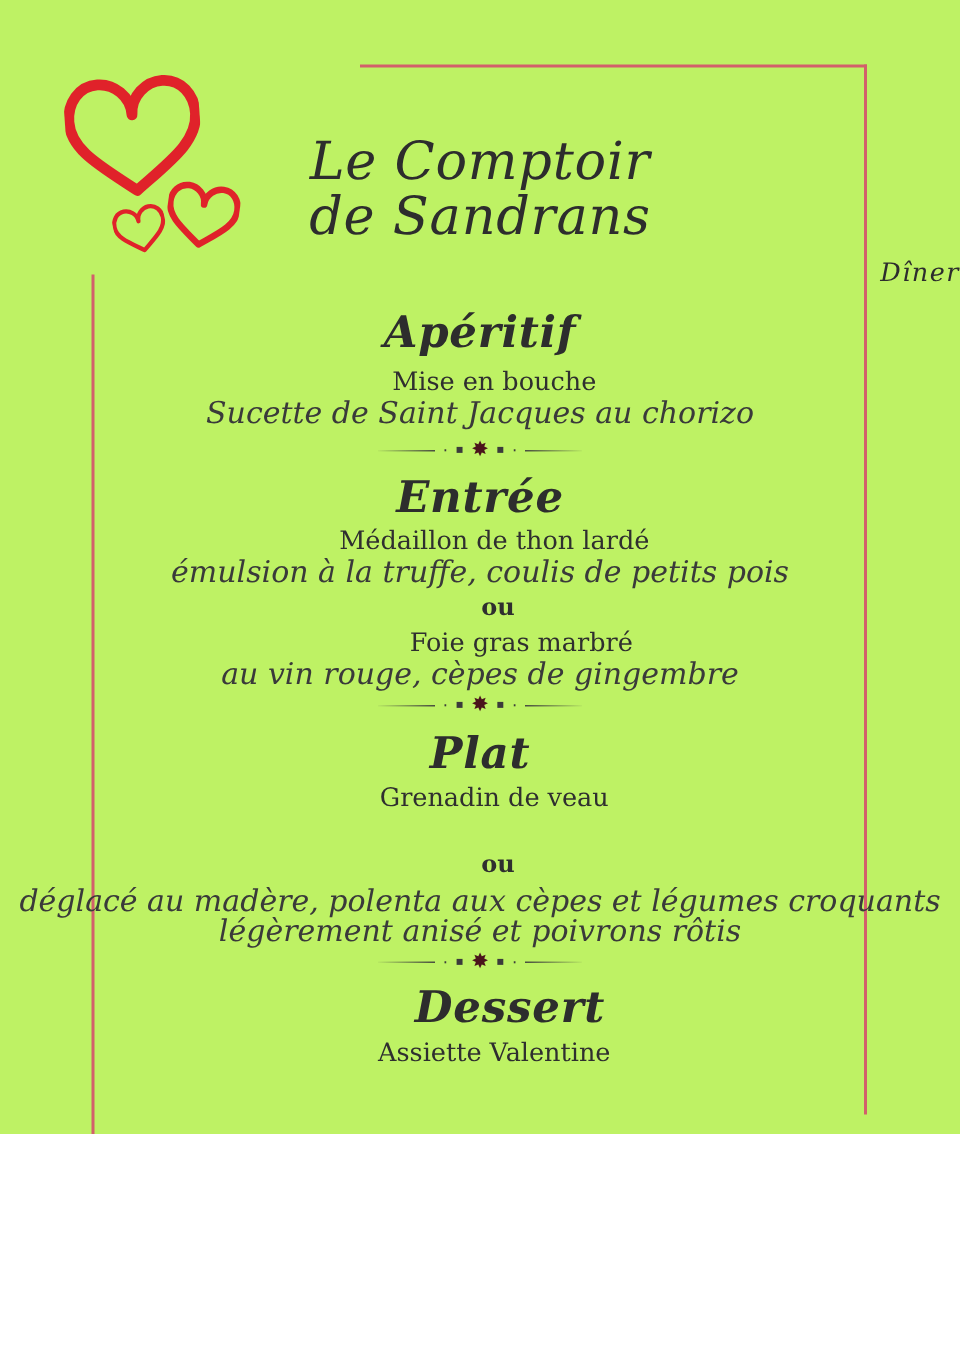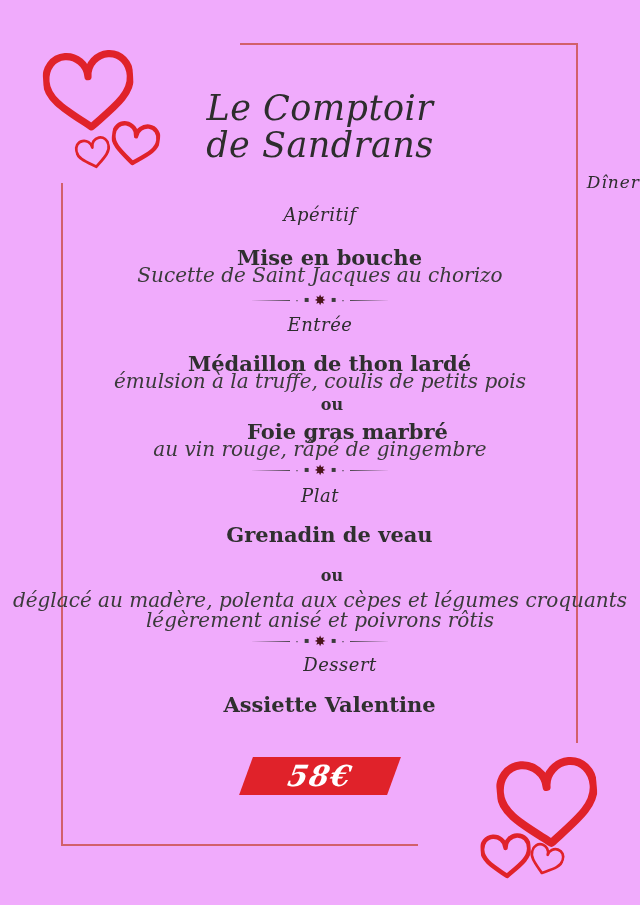--- a/index.html
+++ b/index.html
@@ -1,36 +1,36 @@
 <!DOCTYPE html>
 <html><head>
 <meta charset="utf-8">
 <style>
   html,body{margin:0;padding:0;background:#ffffff;}
   .page{
-    position:relative;width:640px;height:905px;background:#f0abfc;overflow:hidden;
+    position:relative;width:640px;height:756px;background:#bef264;overflow:hidden;
     font-family:"DejaVu Serif","Liberation Serif",serif;color:#2d2d2d;
   }
   
   .frame-line{position:absolute;background:#d2606b;}
   
   .heart{position:absolute;}
   
   .center-block{position:absolute;left:0;right:0;text-align:center;}
   .title{
     font-style:italic;font-size:35px;line-height:37px;color:#2d2d2d;letter-spacing:0.5px;
   }
   .subtitle{
     font-style:italic;font-size:17px;color:#2d2d2d;letter-spacing:1px;
   }
   .heading{
-    font-style:italic;font-weight:normal;font-size:18px;color:#2d2d2d;letter-spacing:0.5px;
+    font-style:italic;font-weight:bold;font-size:29px;color:#2d2d2d;letter-spacing:0.5px;
   }
   .item-name{
-    font-weight:bold;font-size:21px;color:#2f2f2f;padding-left:19px;
+    font-weight:normal;font-size:17px;color:#2f2f2f;padding-left:19px;
   }
   .item-desc{
     font-style:italic;font-size:20px;color:#3a3a3a;
   }
   .or-label{
     font-weight:bold;font-size:16px;color:#2f2f2f;padding-left:24px;
   }
   
   .orn{
     position:absolute;left:0;right:0;height:16px;
@@ -101,21 +101,21 @@
     <span class="orn-sq">▪</span>
     <span class="orn-dot">·</span>
     <div class="orn-line r"></div>
   </div>
 
   <div class="center-block heading" style="top:314px;">Entrée</div>
   <div class="center-block item-name" style="top:351px;">Médaillon de thon lardé</div>
   <div class="center-block item-desc" style="top:369px;">émulsion à la truffe, coulis de petits pois</div>
   <div class="center-block or-label" style="top:395px;">ou</div>
   <div class="center-block item-name" style="top:419px;margin-left:36px;">Foie gras marbré</div>
-  <div class="center-block item-desc" style="top:437px;">au vin rouge, râpé de gingembre</div>
+  <div class="center-block item-desc" style="top:437px;">au vin rouge, cèpes de gingembre</div>
 
   <div class="orn" style="top:462px;">
     <div class="orn-line l"></div>
     <span class="orn-dot">·</span>
     <span class="orn-sq">▪</span>
     <span class="orn-star">✸</span>
     <span class="orn-sq">▪</span>
     <span class="orn-dot">·</span>
     <div class="orn-line r"></div>
   </div>

